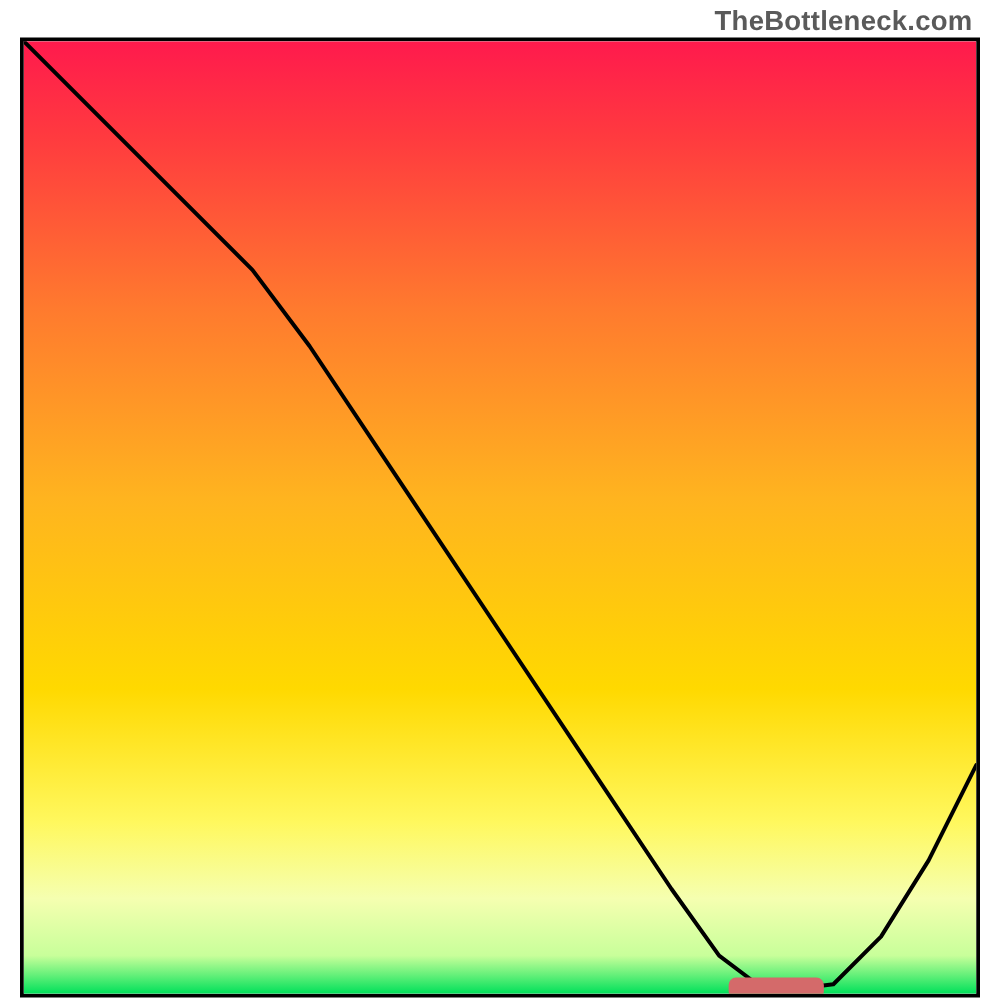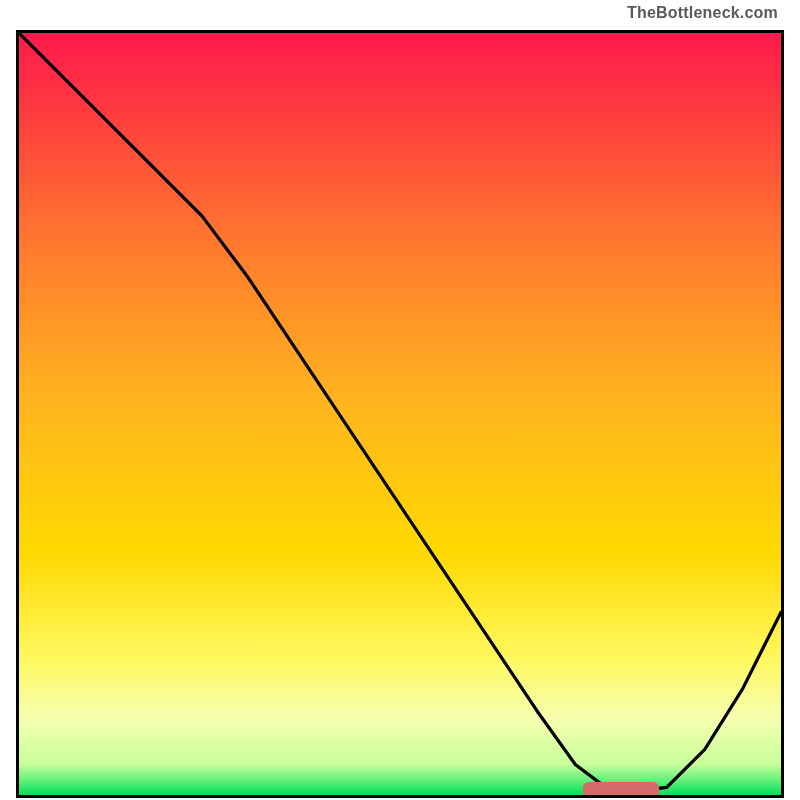--- a/index.html
+++ b/index.html
@@ -17,21 +17,21 @@
     top: 30px;
     width: 768px;
     height: 768px;
     border: 3px solid #000;
     box-sizing: border-box;
   }
   .watermark {
     position: absolute;
     top: 4px;
     right: 22px;
-    font-size: 16px;
+    font-size: 22px;
     font-weight: 600;
     color: #5a5a5a;
     letter-spacing: 0.2px;
   }
   .plot {
     position: absolute;
     left: 0;
     top: 0;
     width: 100%;
     height: 100%;

